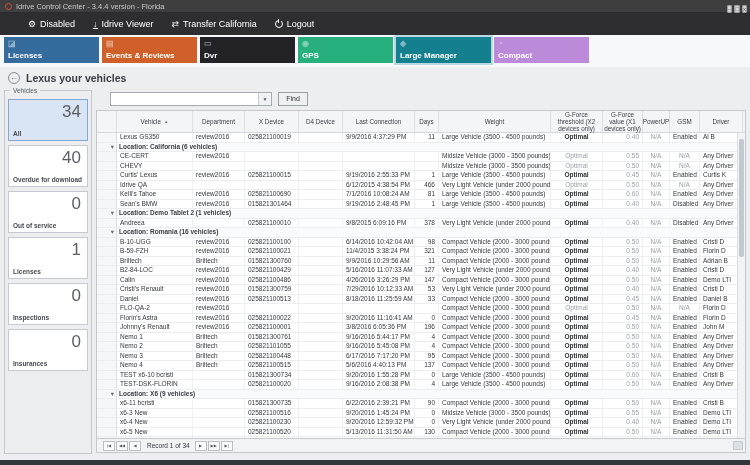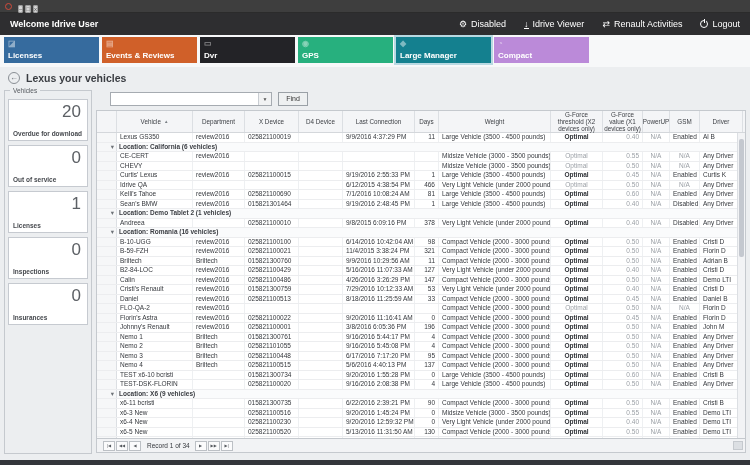--- a/index.html
+++ b/index.html
@@ -109,37 +109,37 @@
 
   
   .footer { height:27px; background:#33363b; display:flex; align-items:center;
     padding-left:14px; margin-top:3px; }
 </style>
 </head>
 <body>
 
 <div class="titlebar">
   <span class="app-icon"></span>
+  <span class="win-title">Idrive Control Center - 3.4.4 version - Florida</span>
   <span id="win-controls"><span class="win-btn">–</span><span class="win-btn">□</span><span class="win-btn">x</span></span>
 </div>
 
 <div class="menubar">
-  <span class="welcome">Welcome Idrive User</span>
   <span id="menu-items" style="display:flex;align-items:center;">
       <span class="menu-item">
         <span class="menu-icon">⚙</span>
         <span>Disabled</span>
       </span>
       <span class="menu-item">
         <span class="menu-icon underlined">↓</span>
         <span>Idrive Viewer</span>
       </span>
       <span class="menu-item">
         <span class="menu-icon">⇄</span>
-        <span>Renault Activities</span>
+        <span>Transfer California</span>
       </span>
       <span class="menu-item">
         <span class="power-glyph"></span>
         <span>Logout</span>
       </span>
     </span>
 </div>
 
 <div class="tabstrip" id="tabstrip">
     <div class="tab" style="background: rgb(54, 107, 158);">
@@ -170,22 +170,26 @@
 
 <div class="page-header">
   <span class="back-btn">←</span>
   <span class="page-title">Lexus your vehicles</span>
 </div>
 
 <div class="content">
   <div class="sidebar">
     <span class="sidebar-legend">Vehicles</span>
     <div id="cards">
+        <div class="card selected">
+          <span class="card-count">34</span>
+          <span class="card-label">All</span>
+        </div>
         <div class="card">
-          <span class="card-count">20</span>
+          <span class="card-count">40</span>
           <span class="card-label">Overdue for download</span>
         </div>
         <div class="card">
           <span class="card-count">0</span>
           <span class="card-label">Out of service</span>
         </div>
         <div class="card">
           <span class="card-count">1</span>
           <span class="card-label">Licenses</span>
         </div>

